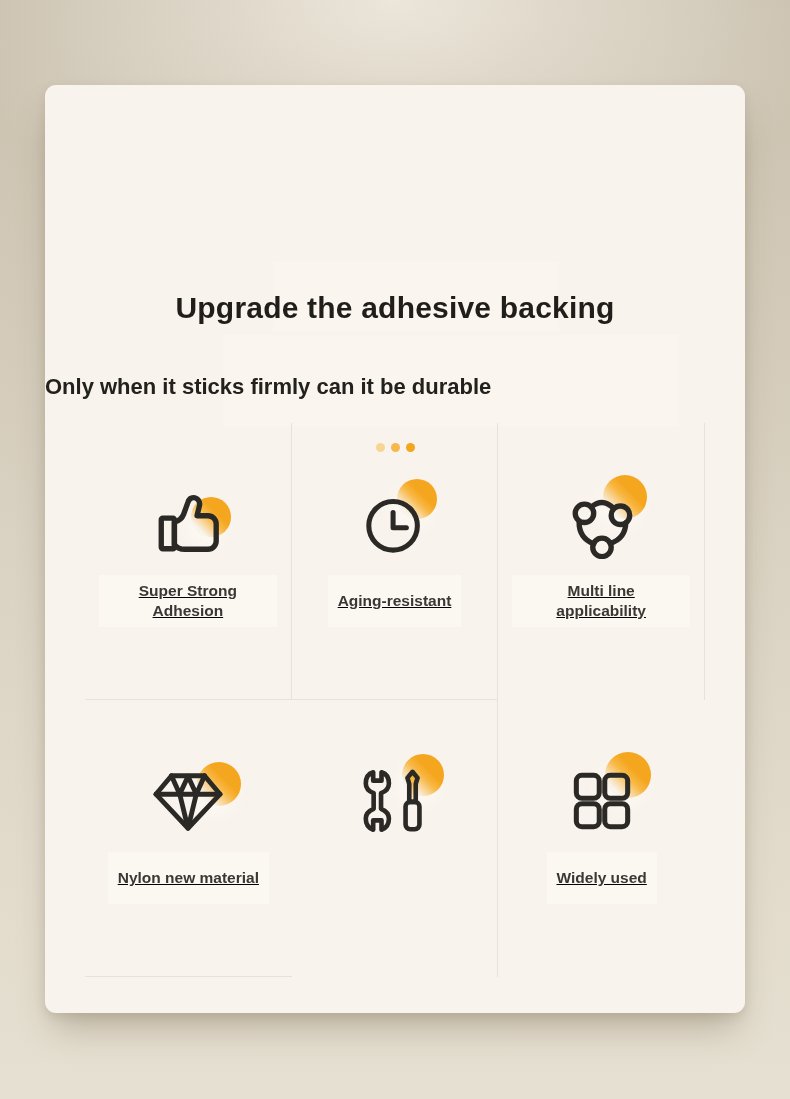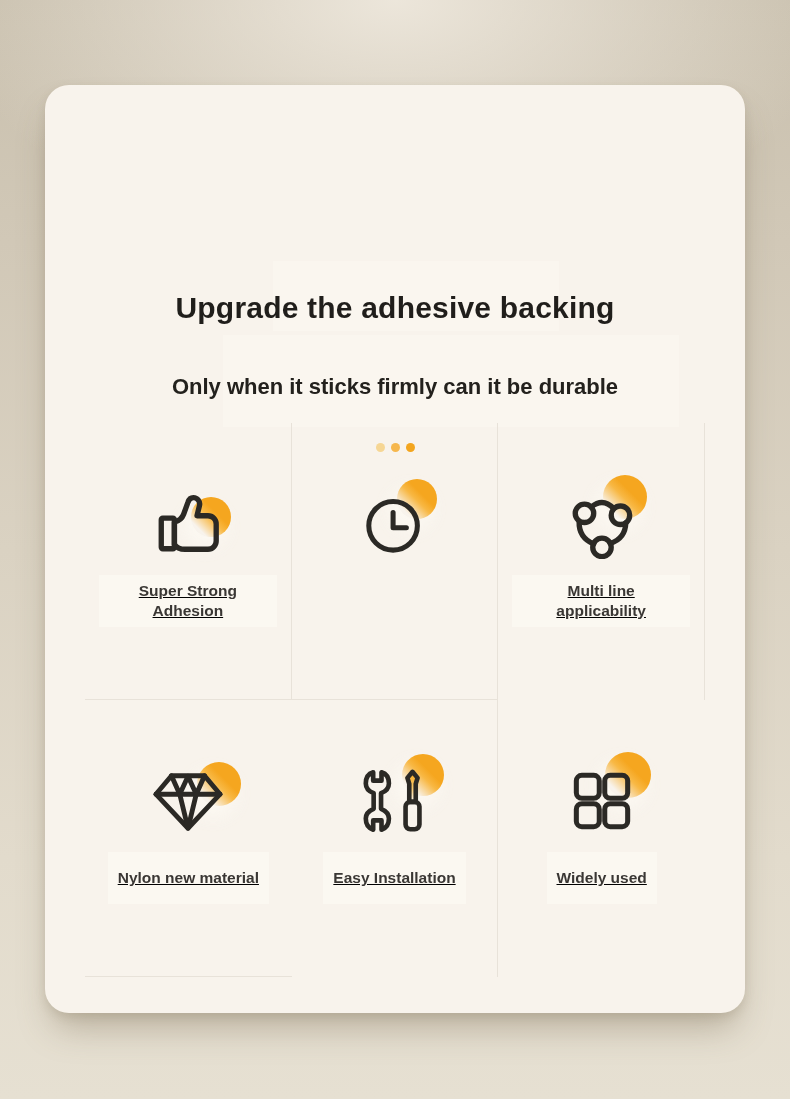--- a/index.html
+++ b/index.html
@@ -13,37 +13,37 @@
     width: 790px; height: 1099px;
     background:
       radial-gradient(95% 38% at 50% 0%, rgba(238,232,221,0.95) 0%, rgba(238,232,221,0) 60%),
       linear-gradient(180deg, #c9c0ae 0%, #d1c8b7 22%, #dad2c2 50%, #e2dbcc 78%, #e6e0d2 100%);
   }
   .card {
     position: absolute;
     left: 45px; top: 85px;
     width: 700px; height: 928px;
     background: #f8f3ec;
-    border-radius: 24px;
+    border-radius: 11px;
     box-shadow: 0 22px 34px -8px rgba(112,98,72,0.38), 0 4px 10px rgba(112,98,72,0.15);
   }
   .plate {
     position: absolute;
     background: rgba(252,248,243,0.55);
   }
   .plate-title   { left: 228px; top: 176px; width: 286px; height: 70px; }
   .plate-subtitle{ left: 178px; top: 250px; width: 456px; height: 92px; }
   .title {
     position: absolute; top: 206px; left: 0; width: 100%;
     margin: 0; text-align: center;
     font-size: 30px; font-weight: bold; color: #201e1b; letter-spacing: 0.2px;
   }
   .subtitle {
     position: absolute; top: 289px; left: 0; width: 100%;
-    margin: 0; text-align: center;
+    margin: 0; text-align: left;
     font-size: 22px; font-weight: bold; color: #23211d;
   }
   .dots {
     position: absolute; top: 358px; left: 0; width: 100%;
     display: flex; justify-content: center; gap: 6px;
   }
   .dot { width: 9px; height: 9px; border-radius: 50%; }
 
   .grid {
     position: absolute; left: 40px; top: 338px;
@@ -127,20 +127,23 @@
         </div>
       </div>
 
       <div class="cell c2 br bb">
         <div class="iconbox">
           <span class="glow"></span>
           <svg class="icon-svg" width="66" height="66" viewBox="0 0 72 72" stroke-width="5.5">
             <circle cx="35" cy="38" r="26.5"></circle>
             <path d="M35 23.5 L35 40 L49.5 40"></path>
           </svg>
+        </div>
+        <div class="labelplate">
+          <span class="label">Aging-resistant</span>
         </div>
       </div>
 
       <div class="cell c4 br">
         <div class="iconbox">
           <span class="glow"></span>
           <svg class="icon-svg" width="70" height="70" viewBox="0 0 72 72" stroke-width="5.5">
             <path d="M26 18.5 Q38 8.5 49 20"></path>
             <path d="M61.5 35 Q61 51 45.5 56"></path>
             <path d="M28.5 56.5 Q13 50 13.5 33.5"></path>
@@ -178,23 +181,20 @@
                 <stop offset="0" stop-color="#f6a81f"></stop>
                 <stop offset="0.55" stop-color="#f9c45f" stop-opacity="0.85"></stop>
                 <stop offset="1" stop-color="#f9c45f" stop-opacity="0"></stop>
               </linearGradient>
             </defs>
             <path d="M17.5 5 C11 7 9.5 12 9.5 17 C9.5 21.5 13 25.5 18 27.5 L18 44.5 C13 46.5 9.5 50.5 9.5 55 C9.5 60 11 65 17.5 67 L17.5 57 L26.5 57 L26.5 67 C33 65 34.5 60 34.5 55 C34.5 50.5 31 46.5 26 44.5 L26 27.5 C31 25.5 34.5 21.5 34.5 17 C34.5 12 33 7 26.5 5 L26.5 14 L17.5 14 Z"></path>
             <path d="M60 4.5 L65.5 11 L63.5 17.5 L63.5 37 L56.5 37 L56.5 17.5 L54.5 11 Z" fill="url(#g-blade)"></path>
             <rect x="52.5" y="37" width="15" height="29.5" rx="5"></rect>
           </svg>
         </div>
-        <div class="labelplate">
-          <span class="label">Easy Installation</span>
-        </div>
       </div>
 
       <div class="cell c6">
         <div class="iconbox">
           <span class="glow"></span>
           <svg class="icon-svg" width="66" height="66" viewBox="0 0 72 72" stroke-width="5.5">
             <rect x="8" y="8" width="25" height="25" rx="6"></rect>
             <rect x="39" y="8" width="25" height="25" rx="6"></rect>
             <rect x="8" y="39" width="25" height="25" rx="6"></rect>
             <rect x="39" y="39" width="25" height="25" rx="6"></rect>

